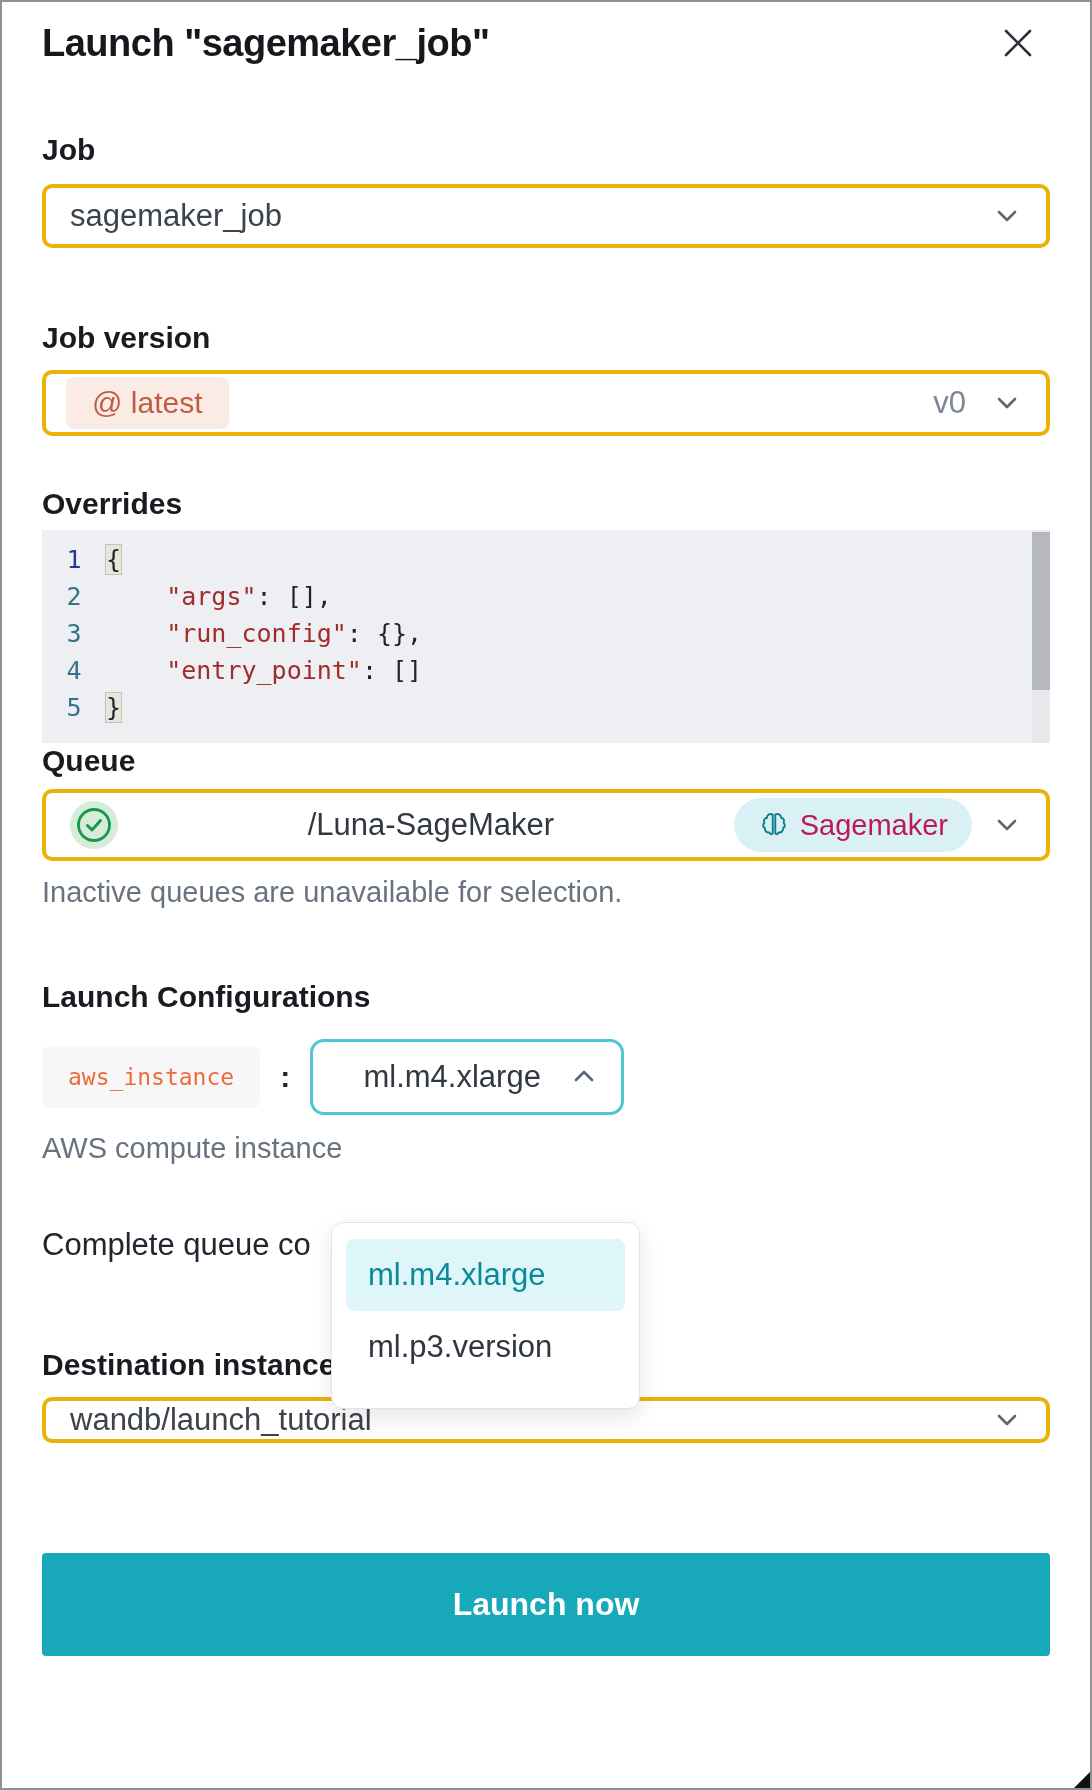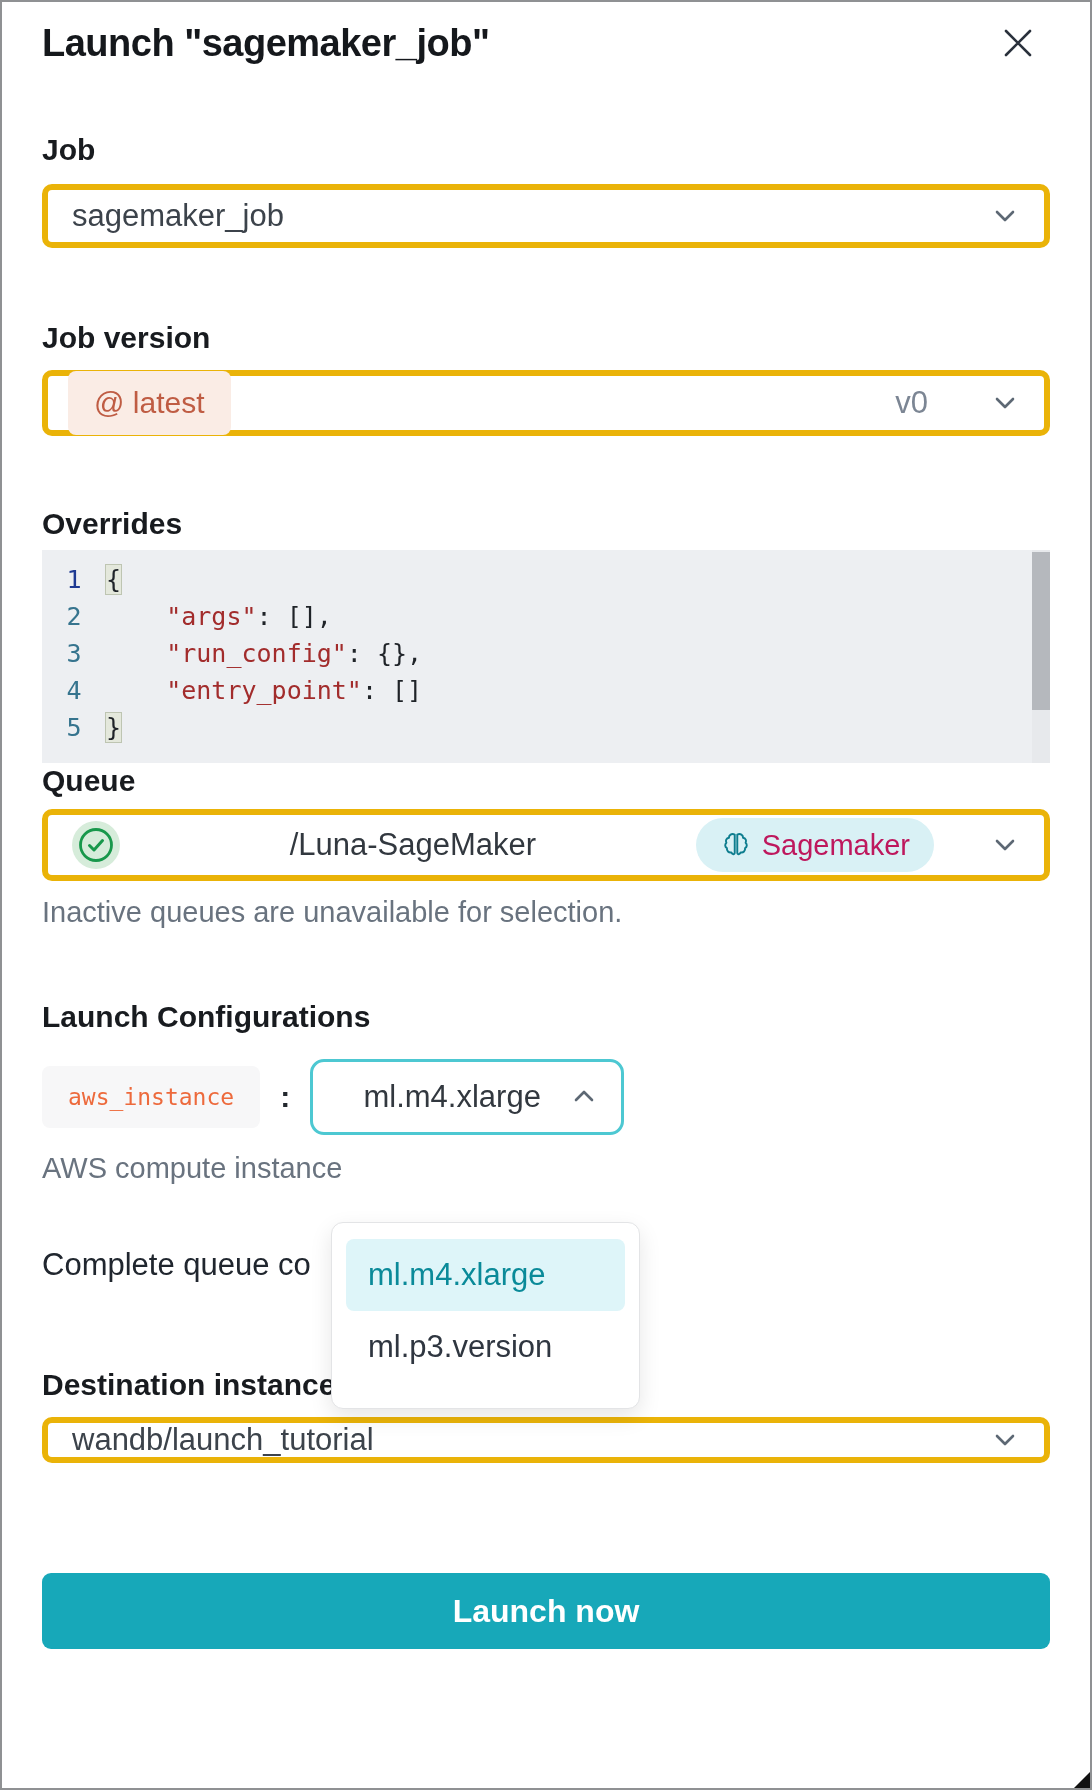--- a/index.html
+++ b/index.html
@@ -9,39 +9,39 @@
     padding:0 40px;
   }
   
   .hdr{display:flex;justify-content:space-between;align-items:flex-start;padding-top:16px;}
   .title{font-size:38px;font-weight:700;color:#15181c;line-height:50px;letter-spacing:-0.5px;}
   .close-btn{margin-top:6px;margin-right:12px;width:40px;height:40px;border:none;background:transparent;cursor:pointer;padding:0;}
   
   .label{font-size:30px;font-weight:700;color:#181b1f;line-height:36px;}
   .lbl-job{margin-top:64px;}
   .lbl-version{margin-top:72px;}
-  .lbl-overrides{margin-top:70px;}
+  .lbl-overrides{margin-top:50px;}
   .lbl-queue{}
   .lbl-qc{margin-top:70px;}
   .lbl-dest{margin-top:84px;}
   
   .select{
     box-sizing:border-box;display:flex;align-items:center;
-    border:6px solid #eab308;border-radius:10px;background:#fff;
-    padding:0 24px;color:#3c434b;font-size:31px;cursor:pointer;gap:36px;
+    border:4px solid #eab308;border-radius:10px;background:#fff;
+    padding:0 24px;color:#3c434b;font-size:31px;cursor:pointer;
   }
   .sel-job{margin-top:16px;height:64px;}
   .sel-version{margin-top:14px;height:66px;padding-left:20px;}
   .sel-queue{margin-top:10px;height:72px;}
   .sel-dest{margin-top:14px;height:46px;}
   .spacer{flex:1;}
   .chev{flex:none;display:block;}
   
   .tag-latest{
-    display:inline-flex;align-items:center;height:64px;padding:0 26px;
+    display:inline-flex;align-items:center;height:52px;padding:0 26px;
     background:#faece5;color:#bf5c43;border-radius:8px;font-size:30px;
   }
   .ver-num{color:#7c8694;font-size:31px;margin-right:26px;}
   
   .code{
     position:relative;margin-top:8px;height:202px;background:#edeff2;
     font-family:"DejaVu Sans Mono",monospace;font-size:25px;line-height:37px;
     padding-top:11px;overflow:hidden;cursor:text;
   }
   .code-row{display:flex;white-space:pre;}
@@ -78,21 +78,21 @@
   
   .menu{
     position:absolute;left:329px;top:1220px;width:309px;height:187px;box-sizing:border-box;
     background:#fff;border:1px solid #e3e4e6;border-radius:12px;
     box-shadow:0 8px 22px rgba(0,0,0,0.10);padding:16px 14px;z-index:5;
   }
   .menu-item{font-size:31px;color:#2f3640;border-radius:8px;padding:18px 22px;cursor:pointer;}
   .menu-item.selected{background:#def5f9;color:#0a8a99;}
   
   .launch-btn{
-    margin-top:110px;width:100%;height:76px;border:none;border-radius:9px;
+    margin-top:110px;width:100%;height:103px;border:none;border-radius:4px;
     background:#17a8b9;color:#ffffff;font-size:32px;font-weight:700;
     font-family:"Liberation Sans",sans-serif;cursor:pointer;
   }
   
   .cursor-artifact{
     position:absolute;right:0;bottom:0;width:0;height:0;
     border-left:16px solid transparent;border-bottom:16px solid #111;
   }
 </style>
 </head>

